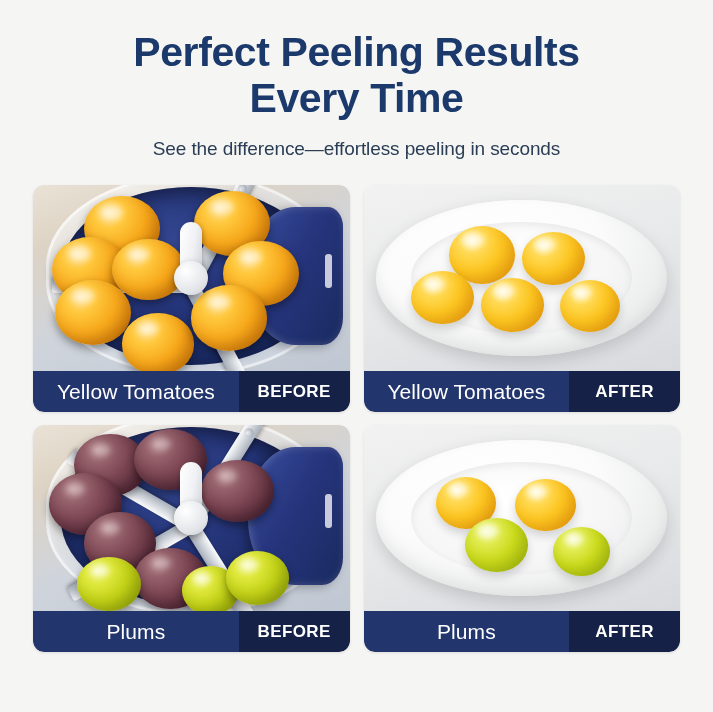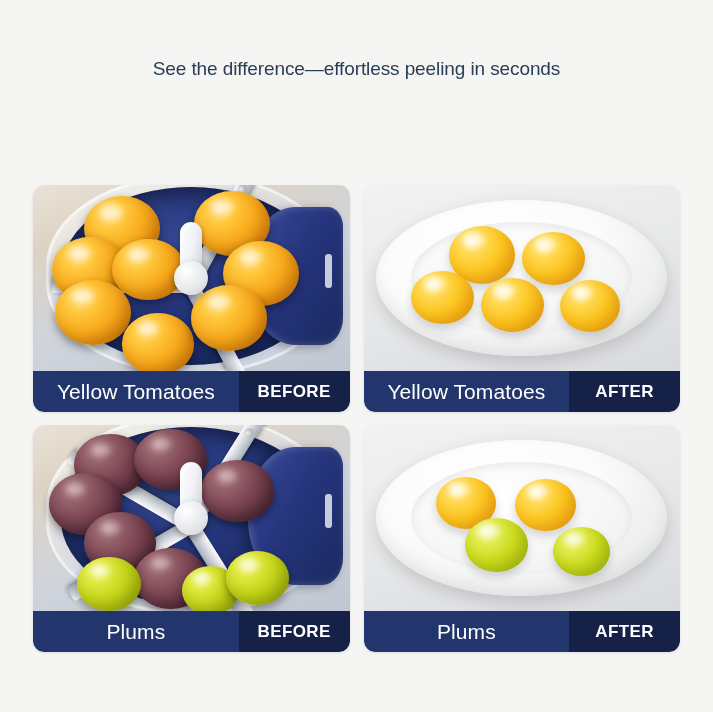--- a/index.html
+++ b/index.html
@@ -19,21 +19,21 @@
   .headline {
     color: #1b3a6b;
     font-weight: bold;
     font-size: 41px;
     line-height: 1.12;
     letter-spacing: -0.4px;
   }
   .headline-line2 { display: block; }
 
   .subhead {
-    margin-top: 28px;
+    margin-top: 16px;
     color: #2a3d55;
     font-size: 19px;
     letter-spacing: -0.1px;
   }
 
   
   .grid {
     position: absolute;
     top: 185px;
     left: 33px;
@@ -303,20 +303,24 @@
     width: 34%; height: 25%;
     border-radius: 50%;
     background: rgba(255,255,255,0.65);
     filter: blur(3px);
   }
 </style>
 </head>
 <body>
 
 <div class="header">
+  <h1 class="headline">
+    <span>Perfect Peeling Results</span>
+    <span class="headline-line2">Every Time</span>
+  </h1>
   <p class="subhead">See the difference—effortless peeling in seconds</p>
 </div>
 
 <div class="grid">
 
   <div class="card">
     <div class="photo">
       <div class="scene-peeler">
         <div class="drum"></div>
         <div class="basin"></div>

